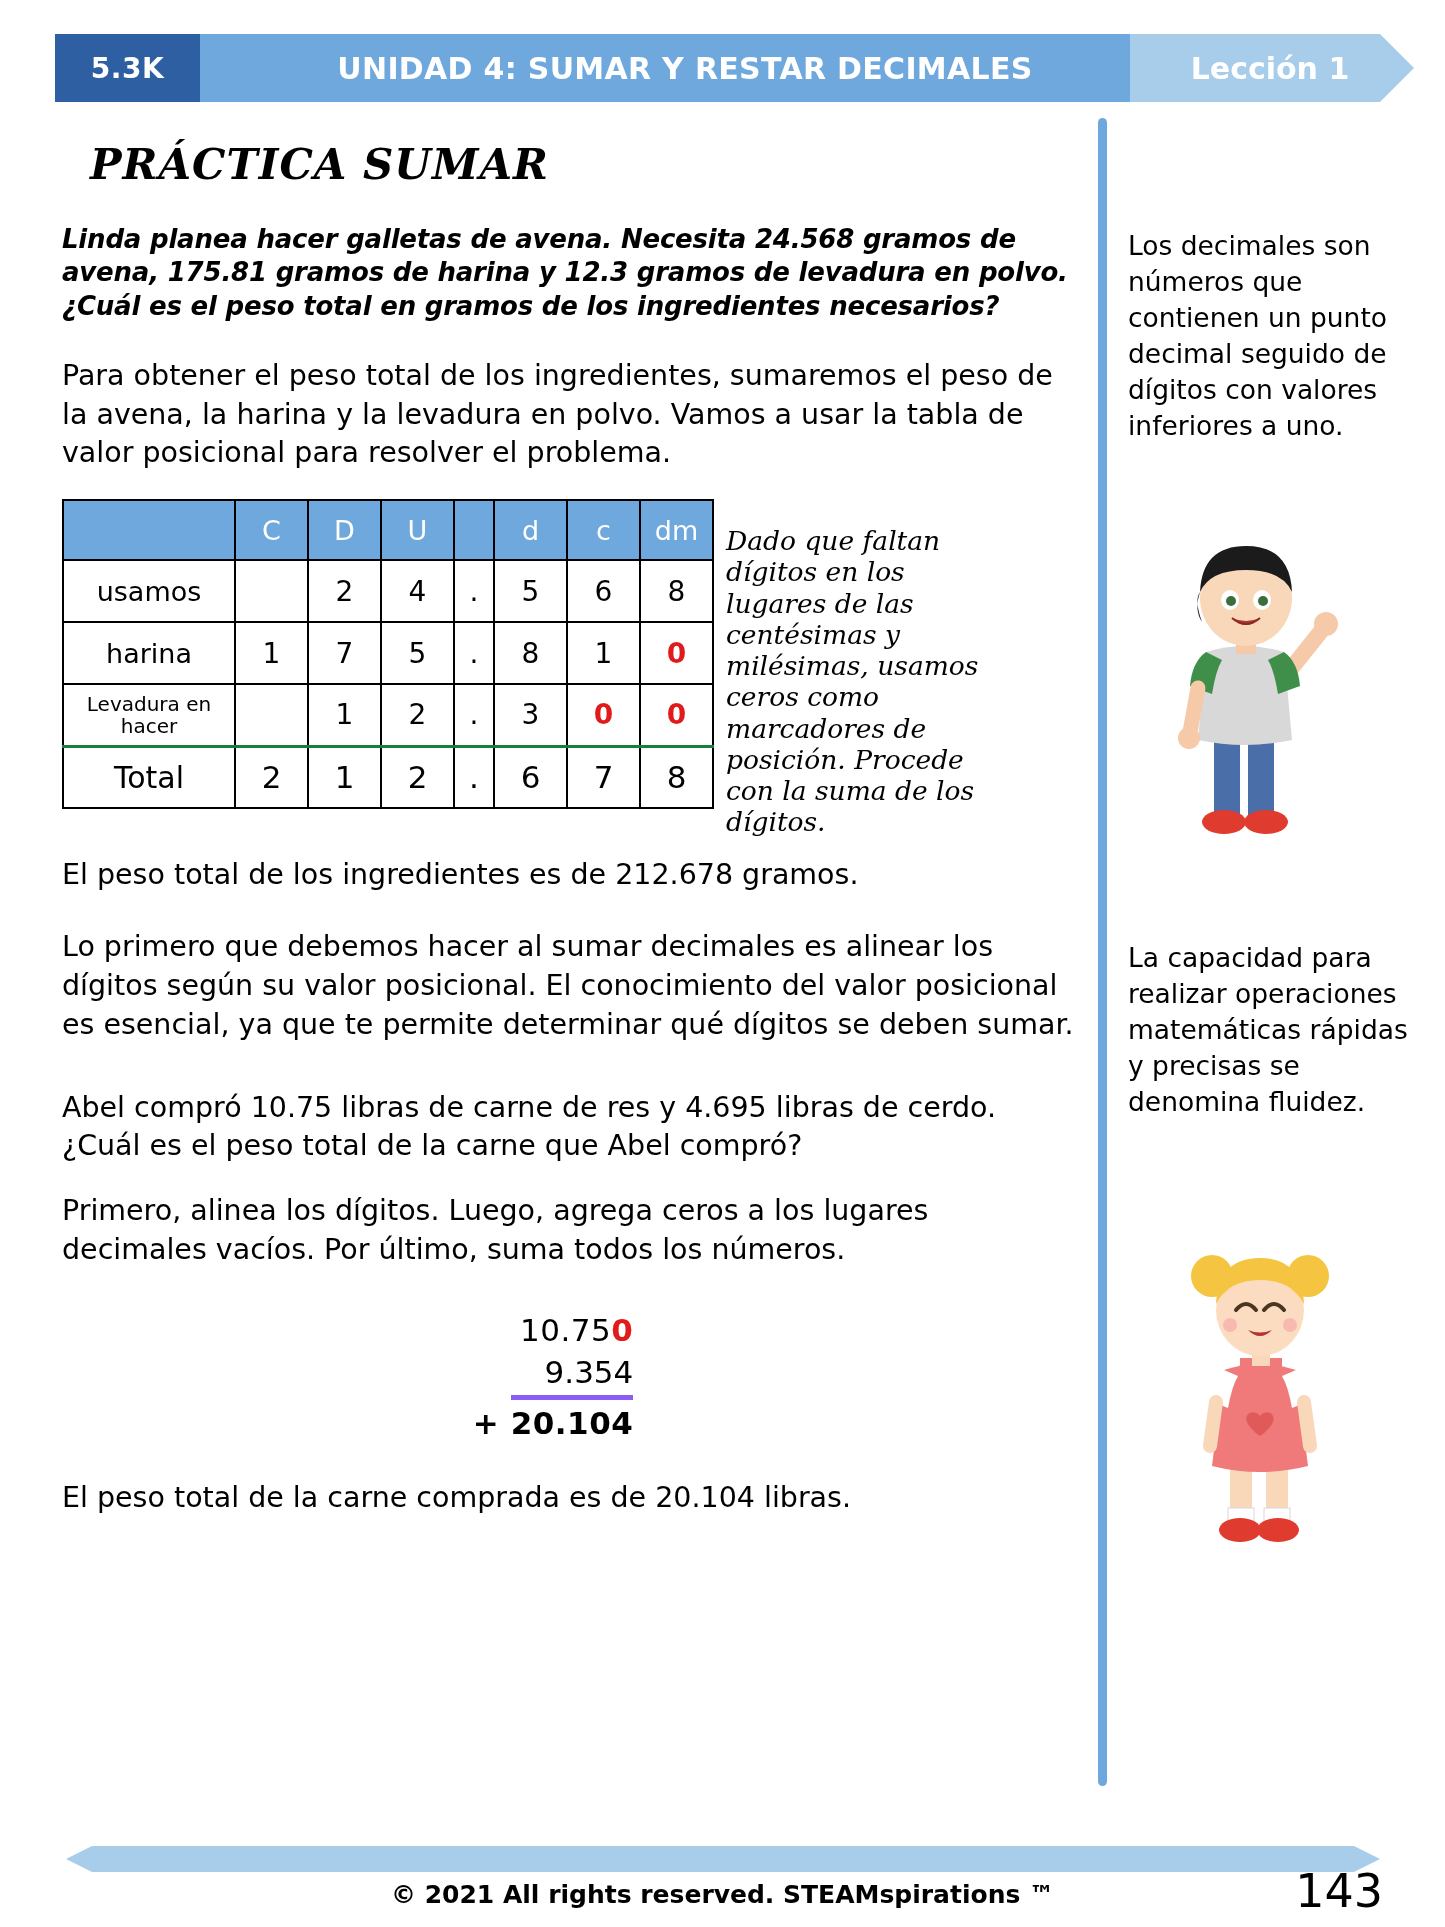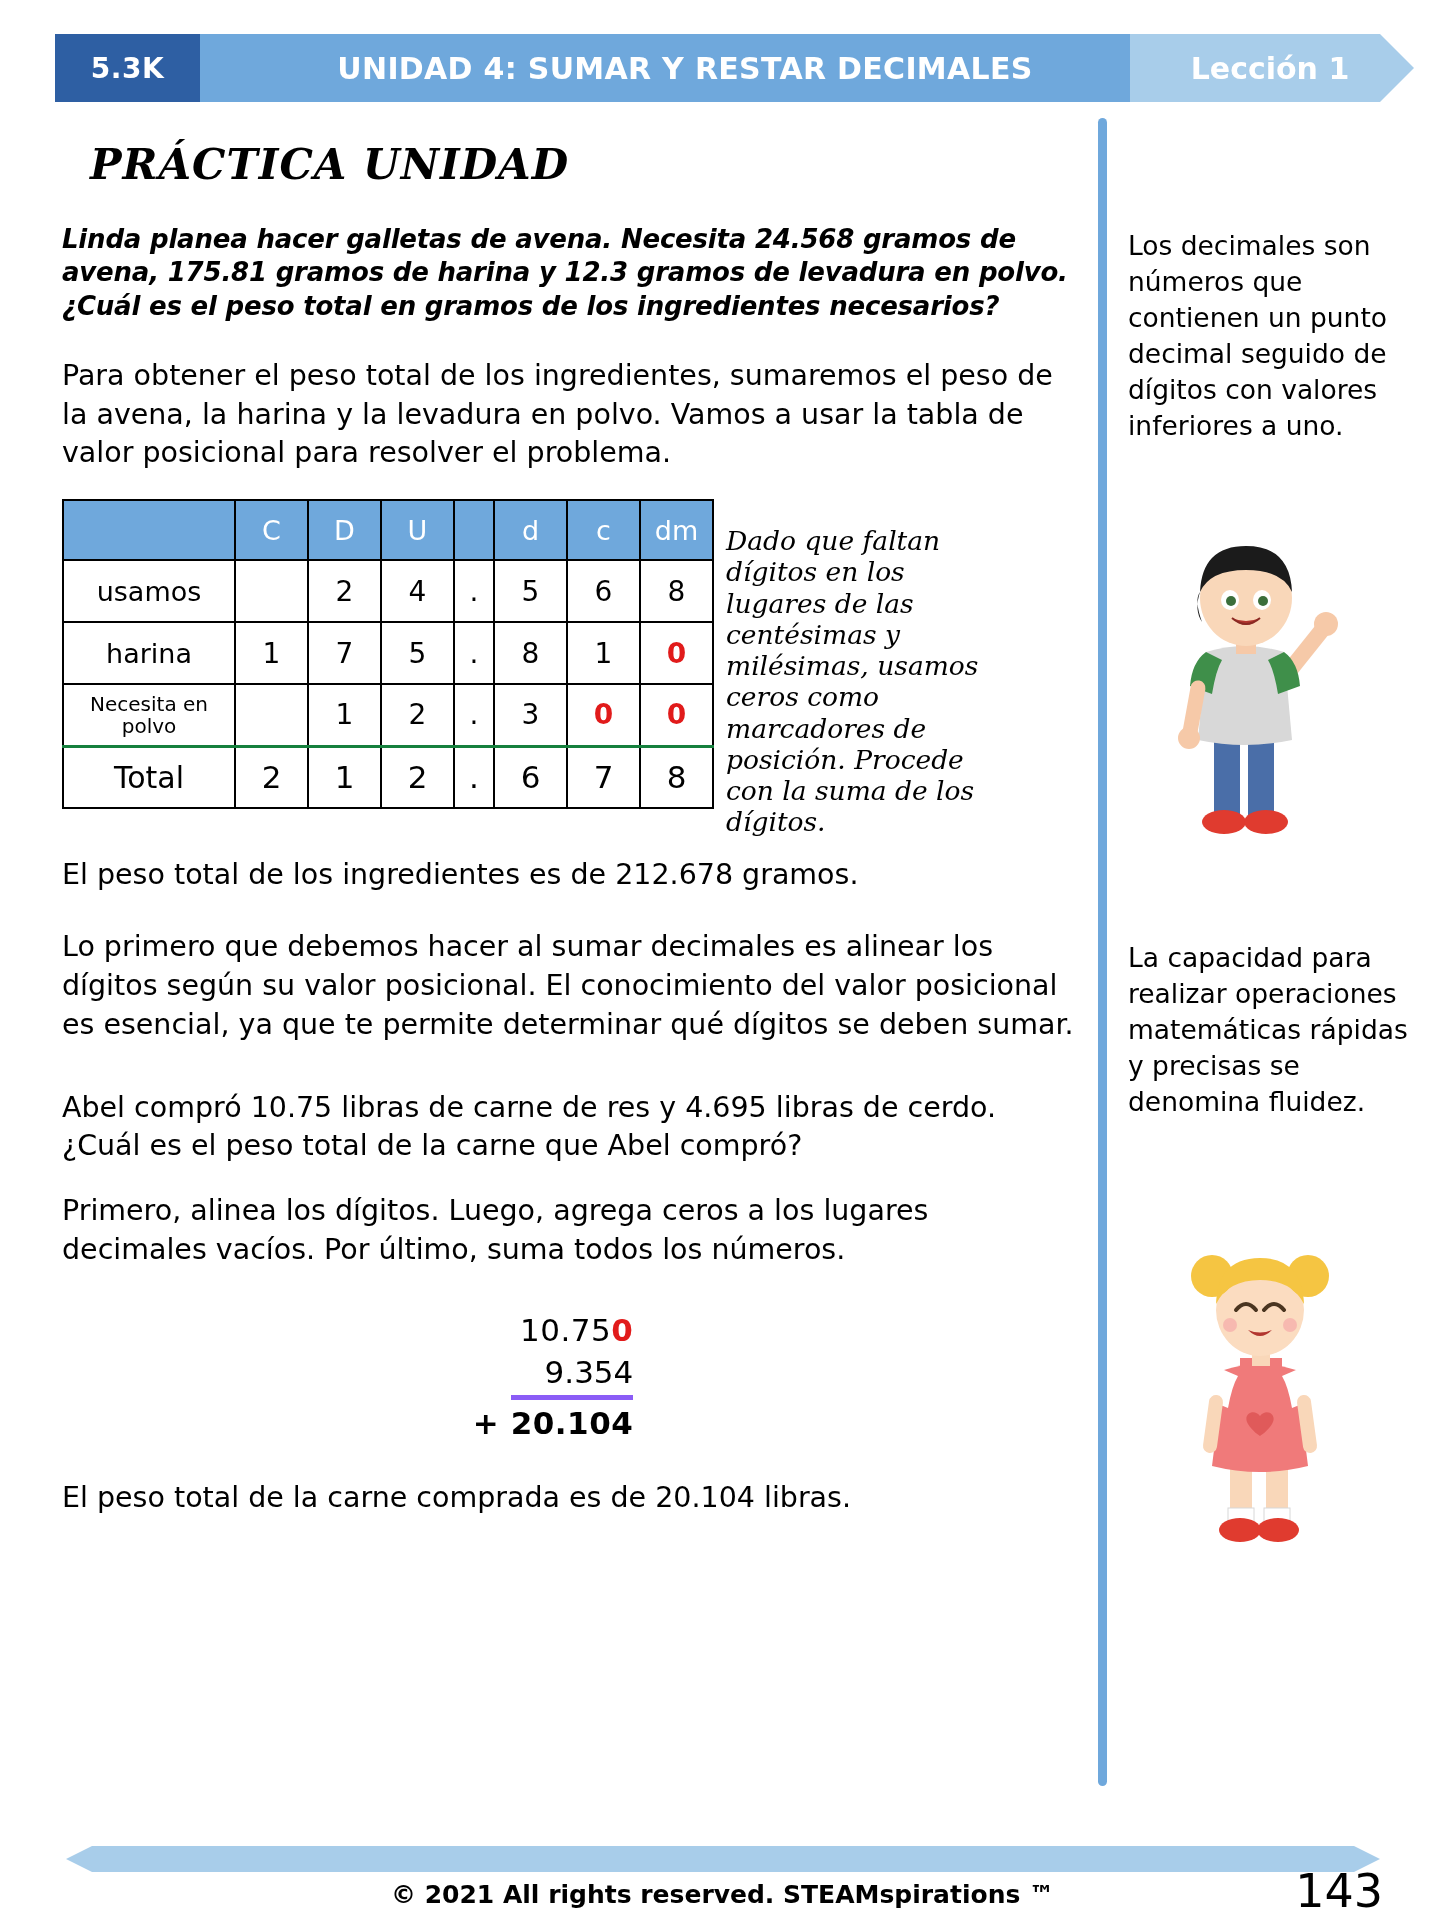--- a/index.html
+++ b/index.html
@@ -257,21 +257,21 @@
 <div class="header">
   <div class="hdr-badge">5.3K</div>
   <div class="hdr-unit">UNIDAD 4: SUMAR Y RESTAR DECIMALES</div>
   <div class="hdr-lesson">Lección 1</div>
 </div>
 
 <div class="vdivider"></div>
 
 <div class="main">
 
-  <h1 class="title">PRÁCTICA UNIDAD</h1>
+  <h1 class="title">PRÁCTICA SUMAR</h1>
 
   <p class="prompt">Linda planea hacer galletas de avena. Necesita 24.568 gramos de avena, 175.81 gramos de harina y 12.3 gramos de levadura en polvo. ¿Cuál es el peso total en gramos de los ingredientes necesarios?</p>
 
   <p class="para">Para obtener el peso total de los ingredientes, sumaremos el peso de la avena, la harina y la levadura en polvo. Vamos a usar la tabla de valor posicional para resolver el problema.</p>
 
   <div class="table-wrap">
     <table class="pv">
       <thead>
         <tr>
           <td class="lbl"></td>
@@ -299,21 +299,21 @@
           <td class="lbl">harina</td>
           <td class="c">1</td>
           <td class="c">7</td>
           <td class="c">5</td>
           <td class="dot">.</td>
           <td class="c">8</td>
           <td class="c">1</td>
           <td class="c zero">0</td>
         </tr>
         <tr>
-          <td class="lbl small">Necesita en polvo</td>
+          <td class="lbl small">Levadura en hacer</td>
           <td class="c"></td>
           <td class="c">1</td>
           <td class="c">2</td>
           <td class="dot">.</td>
           <td class="c">3</td>
           <td class="c zero">0</td>
           <td class="c zero">0</td>
         </tr>
         <tr class="total">
           <td class="lbl">Total</td>

